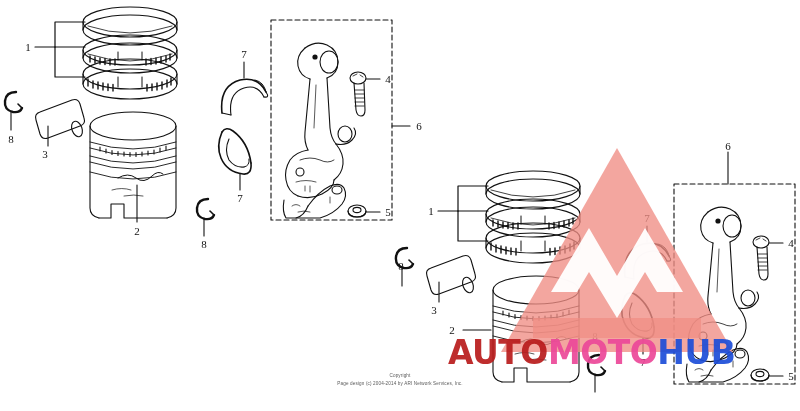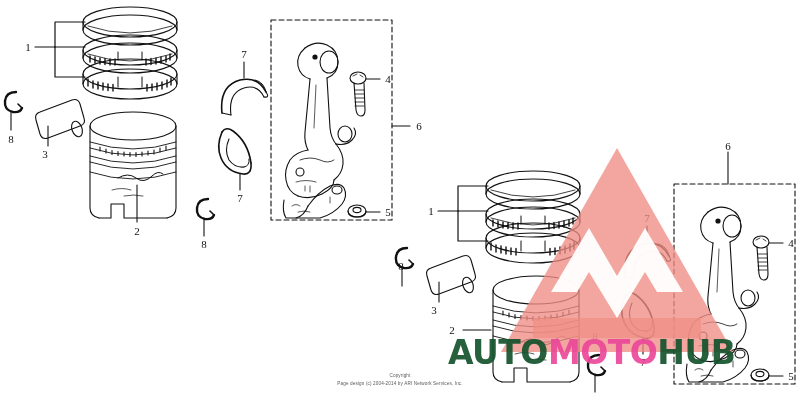--- a/index.html
+++ b/index.html
@@ -58,23 +58,23 @@
     top: 334px;
     width: 352px;
     height: 38px;
     font-family: "DejaVu Sans", sans-serif;
     font-weight: bold;
     font-size: 33px;
     letter-spacing: -0.5px;
     line-height: 38px;
     white-space: nowrap;
   }
-  .wm-auto { color: #14532d; opacity: .92; }
+  .wm-auto { color: #b91c1c; opacity: .92; }
   .wm-moto { color: #ec4899; opacity: .92; }
-  .wm-hub  { color: #14532d; opacity: .92; text-align: center; }
+  .wm-hub  { color: #1d4ed8; opacity: .92; text-align: center; }
 </style>
 </head>
 <body>
 
 <div id="page">
 
   <svg id="diagram-svg" viewBox="0 0 800 411">
     <rect x="0" y="0" width="800" height="411" fill="#ffffff"></rect>
 
     <g fill="none" stroke="#111111" stroke-width="1.1" stroke-linejoin="round" stroke-linecap="round">

